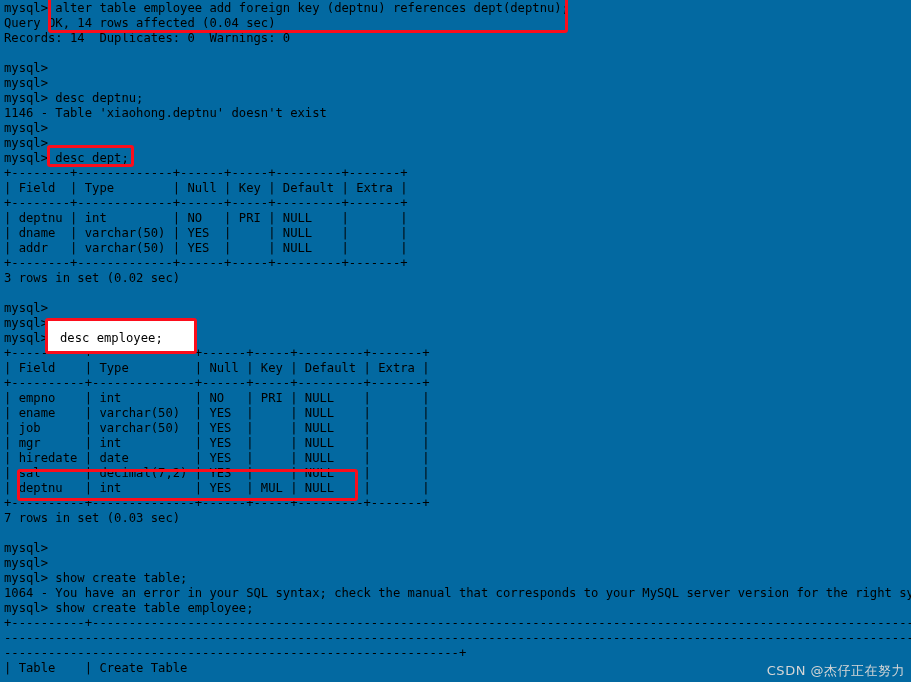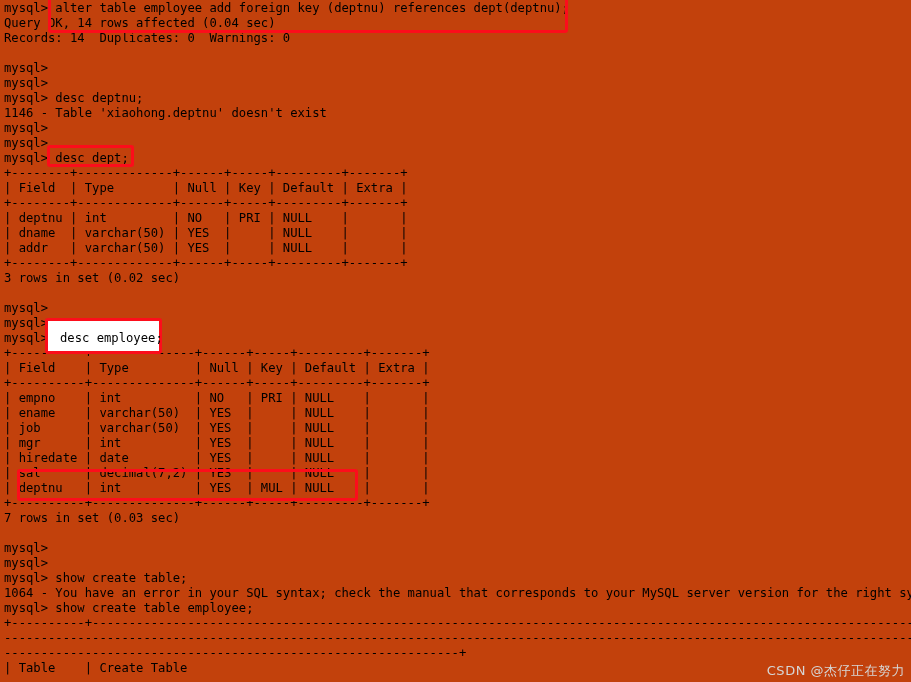--- a/index.html
+++ b/index.html
@@ -4,21 +4,21 @@
 <style>
   html, body {
     margin: 0;
     padding: 0;
     background: #ffffff;
   }
   #screen {
     position: relative;
     width: 911px;
     height: 682px;
-    background: #c2410c;
+    background: #0369a1;
     overflow: hidden;
     font-family: "DejaVu Sans Mono", "Liberation Mono", monospace;
     font-size: 12.2px;
     line-height: 15px;
     color: #000000;
   }
   #terminal {
     position: absolute;
     left: 4px;
     top: 1px;
@@ -48,21 +48,21 @@
   }
   #box-desc-dept {
     left: 47px;
     top: 145px;
     width: 87px;
     height: 22px;
   }
   #box-desc-employee {
     left: 45px;
     top: 318px;
-    width: 117px;
+    width: 152px;
     height: 36px;
   }
   #box-deptnu-row {
     left: 17px;
     top: 469px;
     width: 341px;
     height: 32px;
   }
   
   .redbox.opaque {

